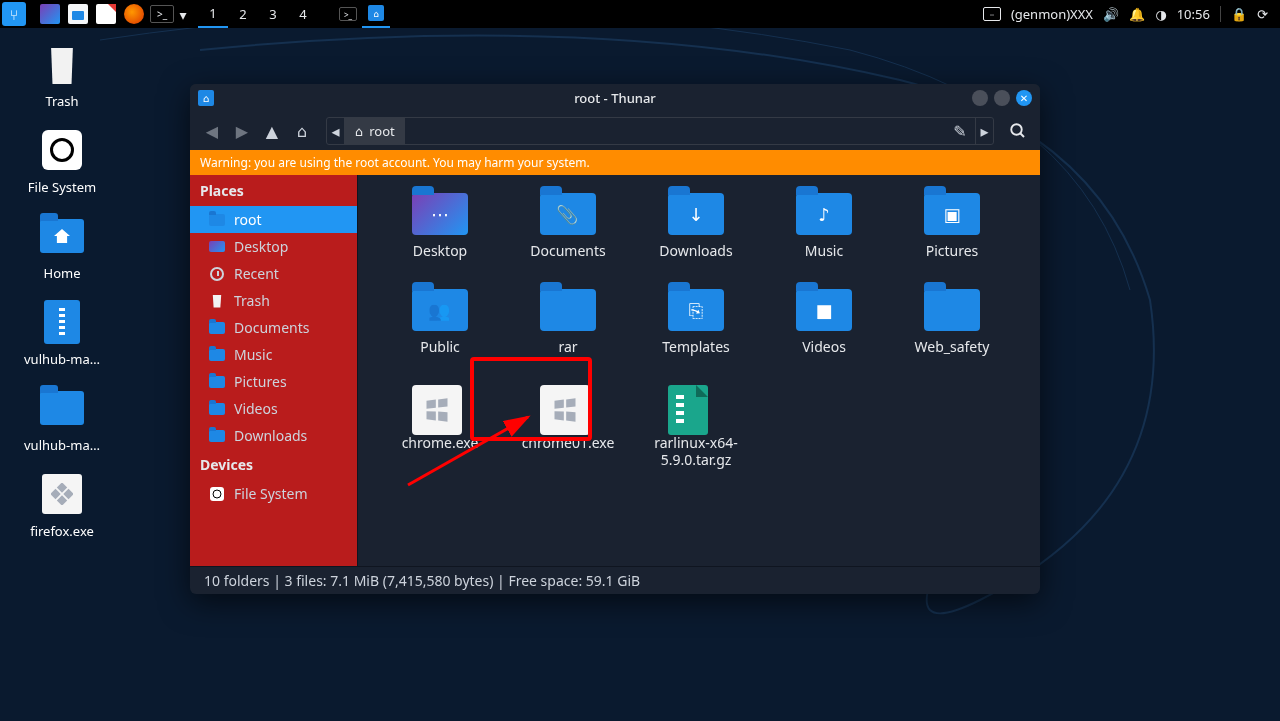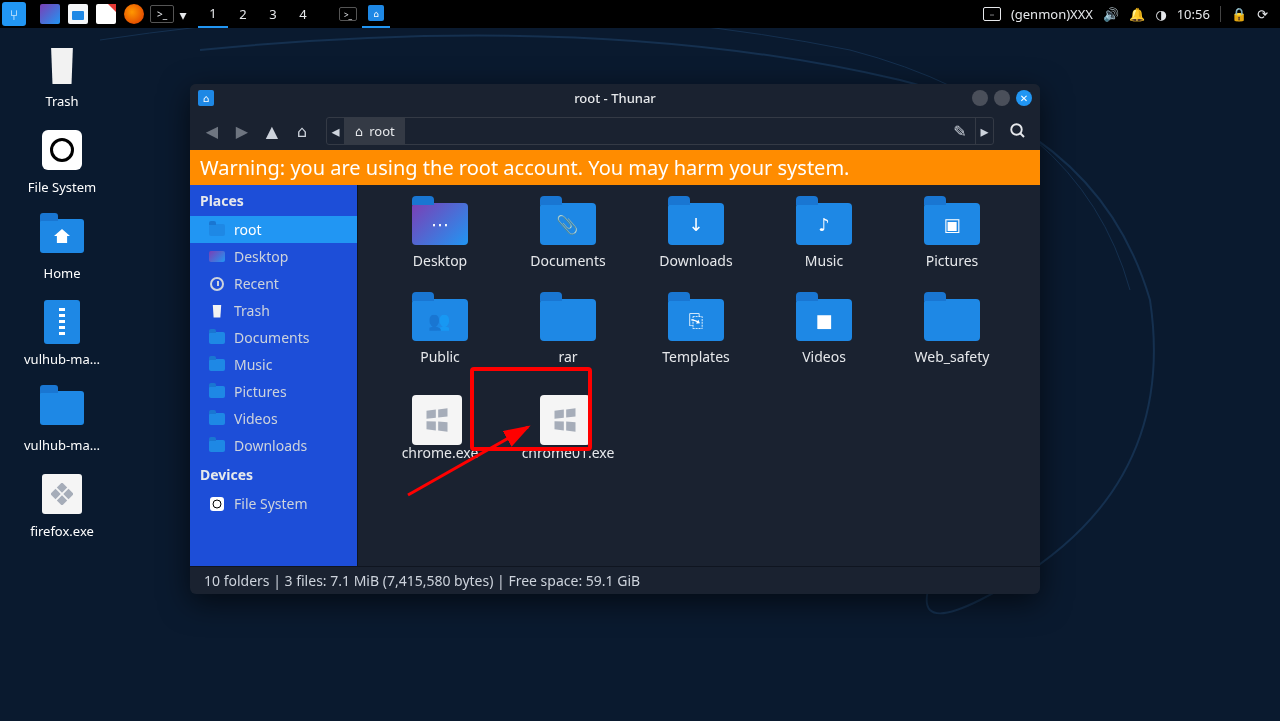--- a/index.html
+++ b/index.html
@@ -53,24 +53,24 @@
 .menubar span { cursor: pointer; }
 
 .toolbar { height: 38px; display: flex; align-items: center; padding: 0 10px; gap: 6px; }
 .tb-btn { width: 24px; height: 24px; display: flex; align-items: center; justify-content: center; color: #6e7580; cursor: pointer; }
 .tb-btn.enabled { color: #cdd3dc; }
 .pathbar { flex: 1; display:flex; align-items:center; border:1px solid #343a45; border-radius:3px; height:28px; margin: 0 6px; }
 .pathseg { background:#343a45; padding: 0 10px; height: 100%; display:flex; align-items:center; gap:6px; color:#e6e8eb; font-size:13px; cursor:pointer; }
 .pathtri { width:18px; height:100%; display:flex; align-items:center; justify-content:center; color:#cdd3dc; border-right:1px solid #343a45; cursor:pointer;}
 .search-btn { width:24px;height:24px;display:flex;align-items:center;justify-content:center;color:#e6e8eb;cursor:pointer; }
 
-.warning { background:#ff8c00; color:#fff; font-size:20px; padding: 4px 10px; }
+.warning { background:#ff8c00; color:#fff; font-size:12px; padding: 4px 10px; }
 
 .body { flex:1; display:flex; overflow:hidden; }
-.sidebar { width:168px; background:#1d4ed8; border-right:1px solid #0f1520; overflow-y:auto; }
+.sidebar { width:168px; background:#b91c1c; border-right:1px solid #0f1520; overflow-y:auto; }
 .sb-header { color:#e6e8eb; font-weight:bold; font-size:14px; padding:6px 10px; }
 .sb-item { display:flex; align-items:center; gap:8px; padding:4px 10px 4px 18px; color:#cdd3dc; font-size:14px; cursor:pointer; }
 .sb-item.selected { background:#2196f3; color:#fff; }
 .sb-item .si-icon { width:18px; height:14px; display:flex;align-items:center;justify-content:center; }
 .mini-folder{width:16px;height:12px;background:#1e88e5;border-radius:2px;position:relative;}
 .mini-folder::before{content:"";position:absolute;top:-3px;left:0;width:7px;height:4px;background:#1976d2;border-radius:2px 2px 0 0;}
 .mini-desktop{width:16px;height:11px;background:linear-gradient(135deg,#7b3fb5,#2196f3);border-radius:2px;}
 .mini-trash{width:12px;height:14px;background:#f2f2f2;clip-path:polygon(15% 10%,85% 10%,78% 100%,22% 100%);}
 .mini-recent{width:14px;height:14px;border:2px solid #cdd3dc;border-radius:50%;position:relative;}
 .mini-recent::after{content:"";position:absolute;left:50%;top:20%;width:2px;height:5px;background:#cdd3dc;}
@@ -401,20 +401,26 @@
           <div class="fi">
             <div class="fi-icon">
               <div class="bigexe">
                 <svg viewBox="0 0 24 24">
                   <path d="M3 11 L11 10 L11 3 L3 4 Z M13 9.8 L21 9 L21 2 L13 3 Z M3 13 L11 13.2 L11 21 L3 20 Z M13 13.3 L21 14 L21 22 L13 21 Z"></path>
                 </svg>
               </div>
             </div>
             <div class="fi-label">chrome01.exe</div>
           </div>
+          <div class="fi">
+            <div class="fi-icon">
+              <div class="bigarchive"></div>
+            </div>
+            <div class="fi-label">rarlinux-x64-5.9.0.tar.gz</div>
+          </div>
         </div>
       <div class="highlight-box" style="left:112px; top:182px; width:122px; height:84px;"></div>
       <svg class="arrow-svg" style="left:40px; top:230px; width:160px; height:90px;">
         <defs>
             <marker id="ah" markerWidth="10" markerHeight="10" refX="8" refY="3" orient="auto">
               <path d="M0,0 L9,3 L0,6 Z" fill="#ff0000"></path>
             </marker>
           </defs>
         <line x1="10" y1="80" x2="130" y2="12" stroke="#ff0000" stroke-width="3" marker-end="url(#ah)"></line>
       </svg>

